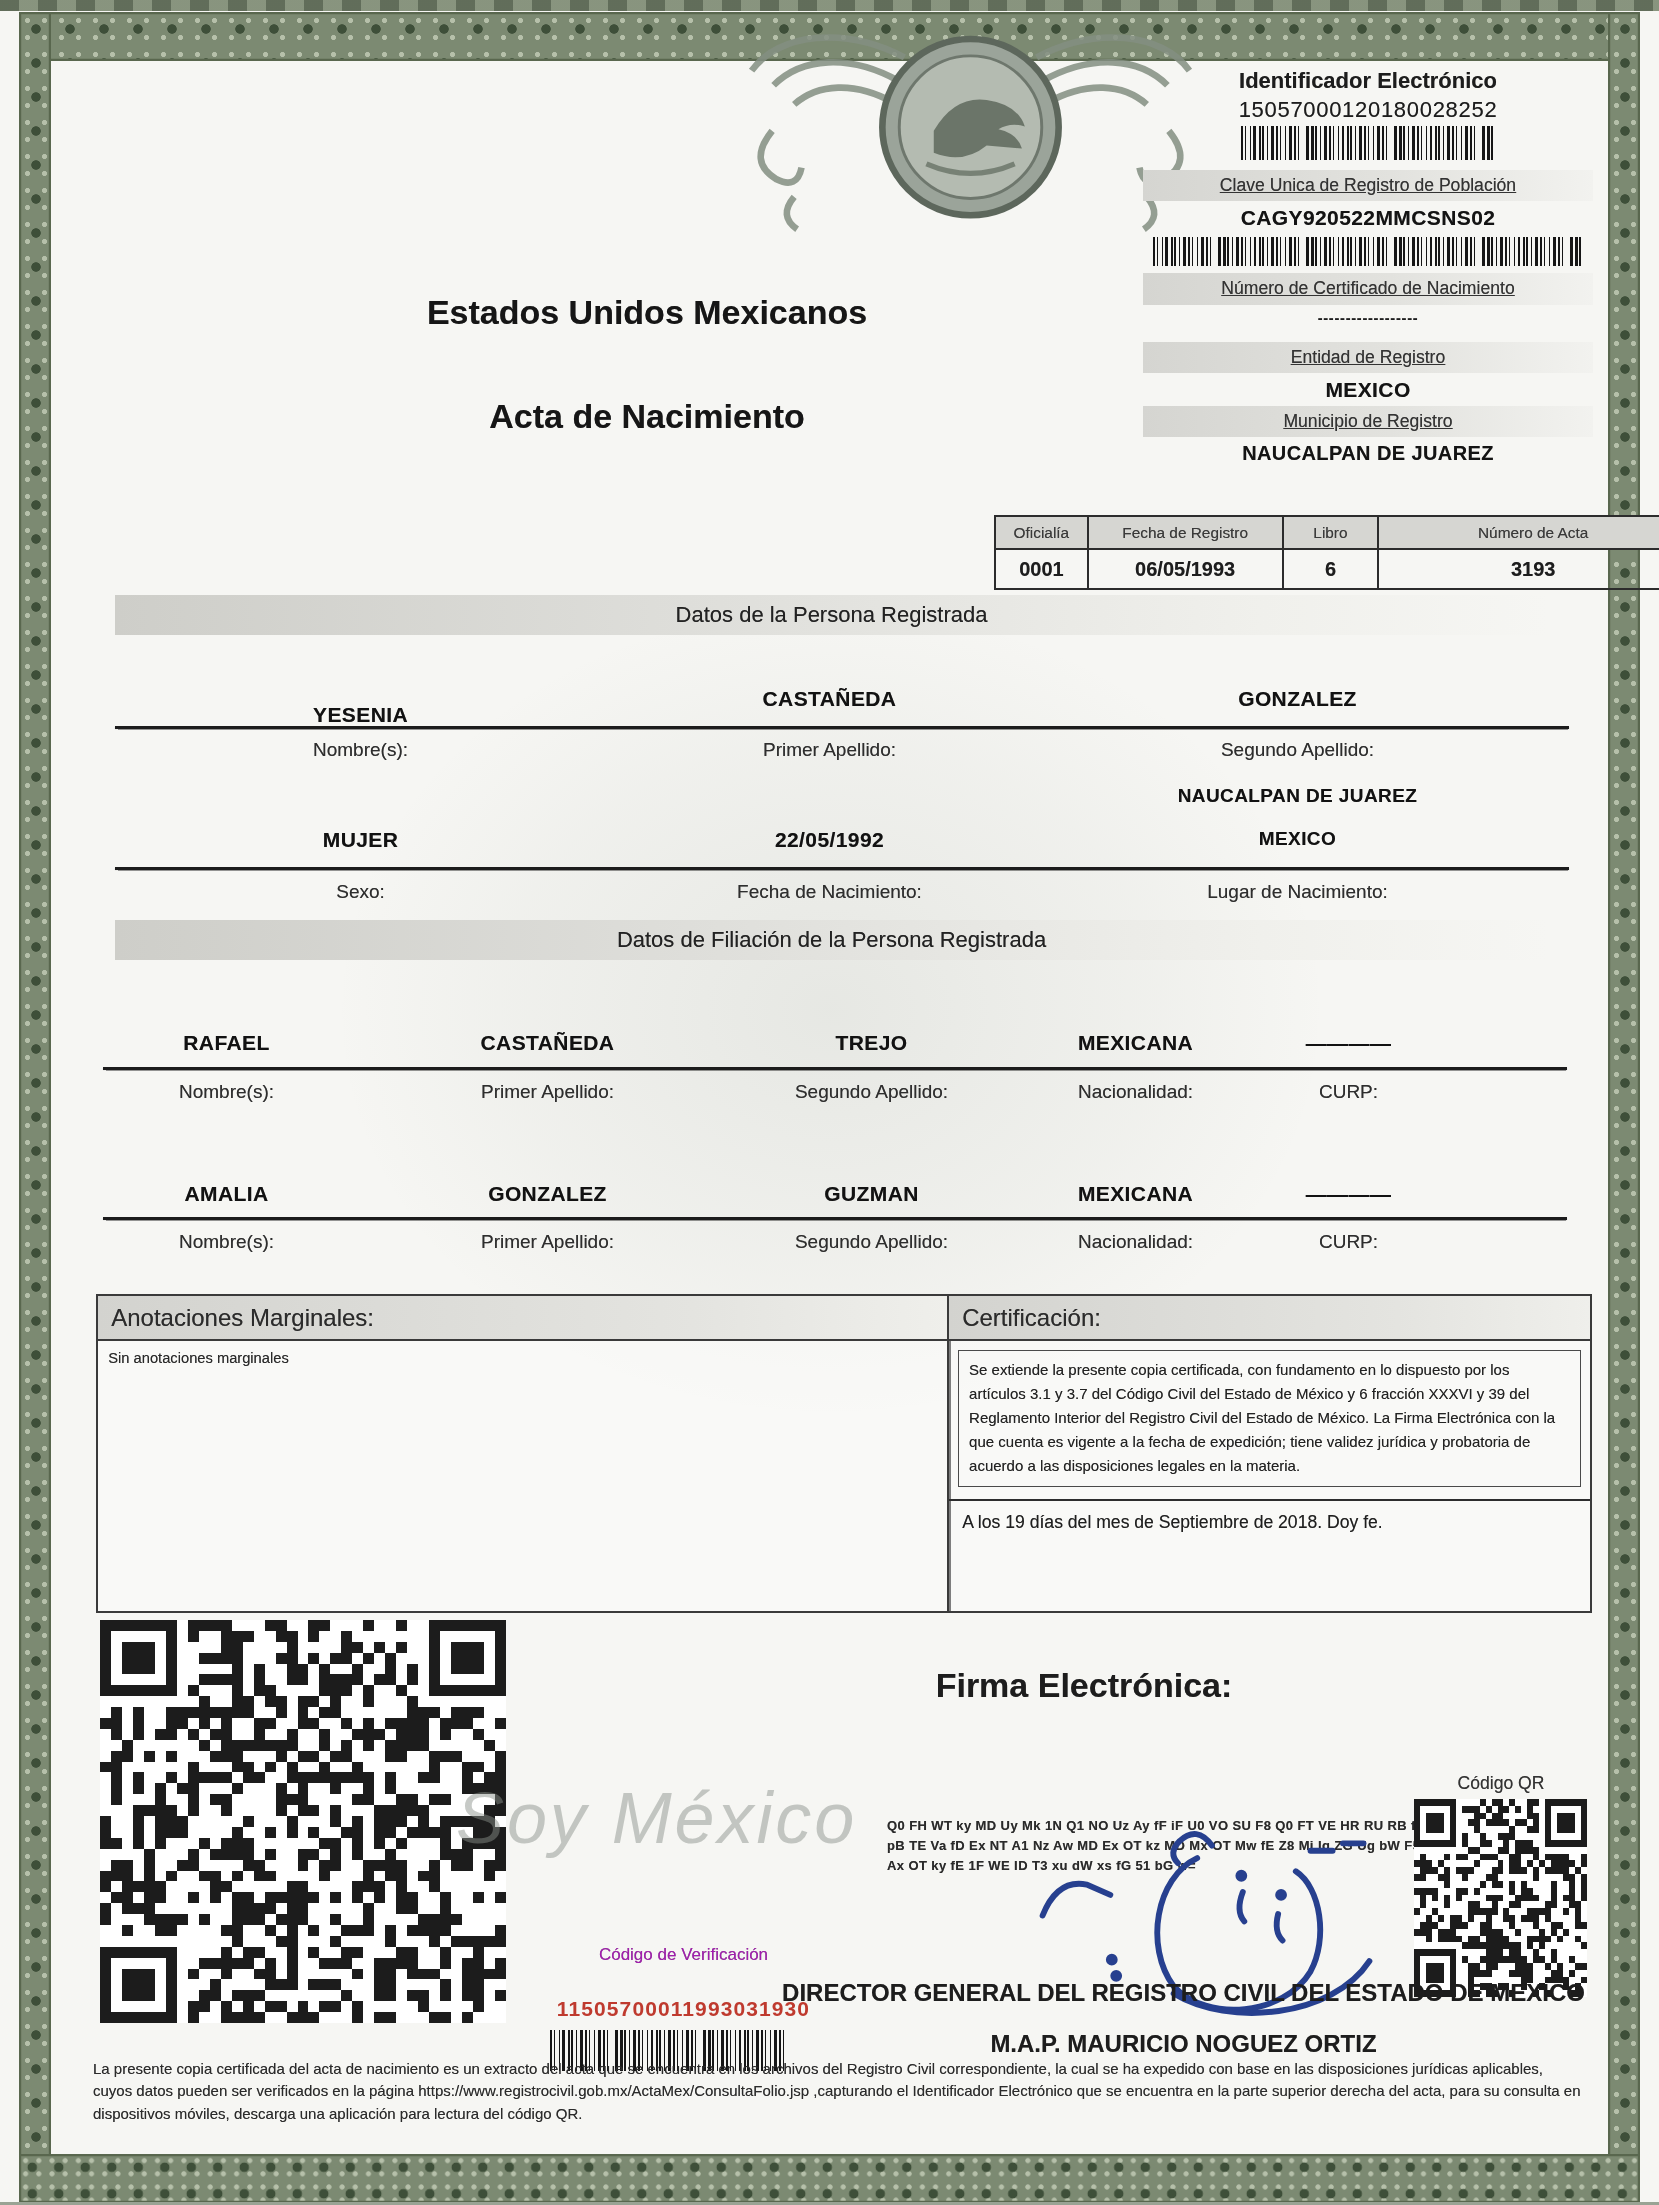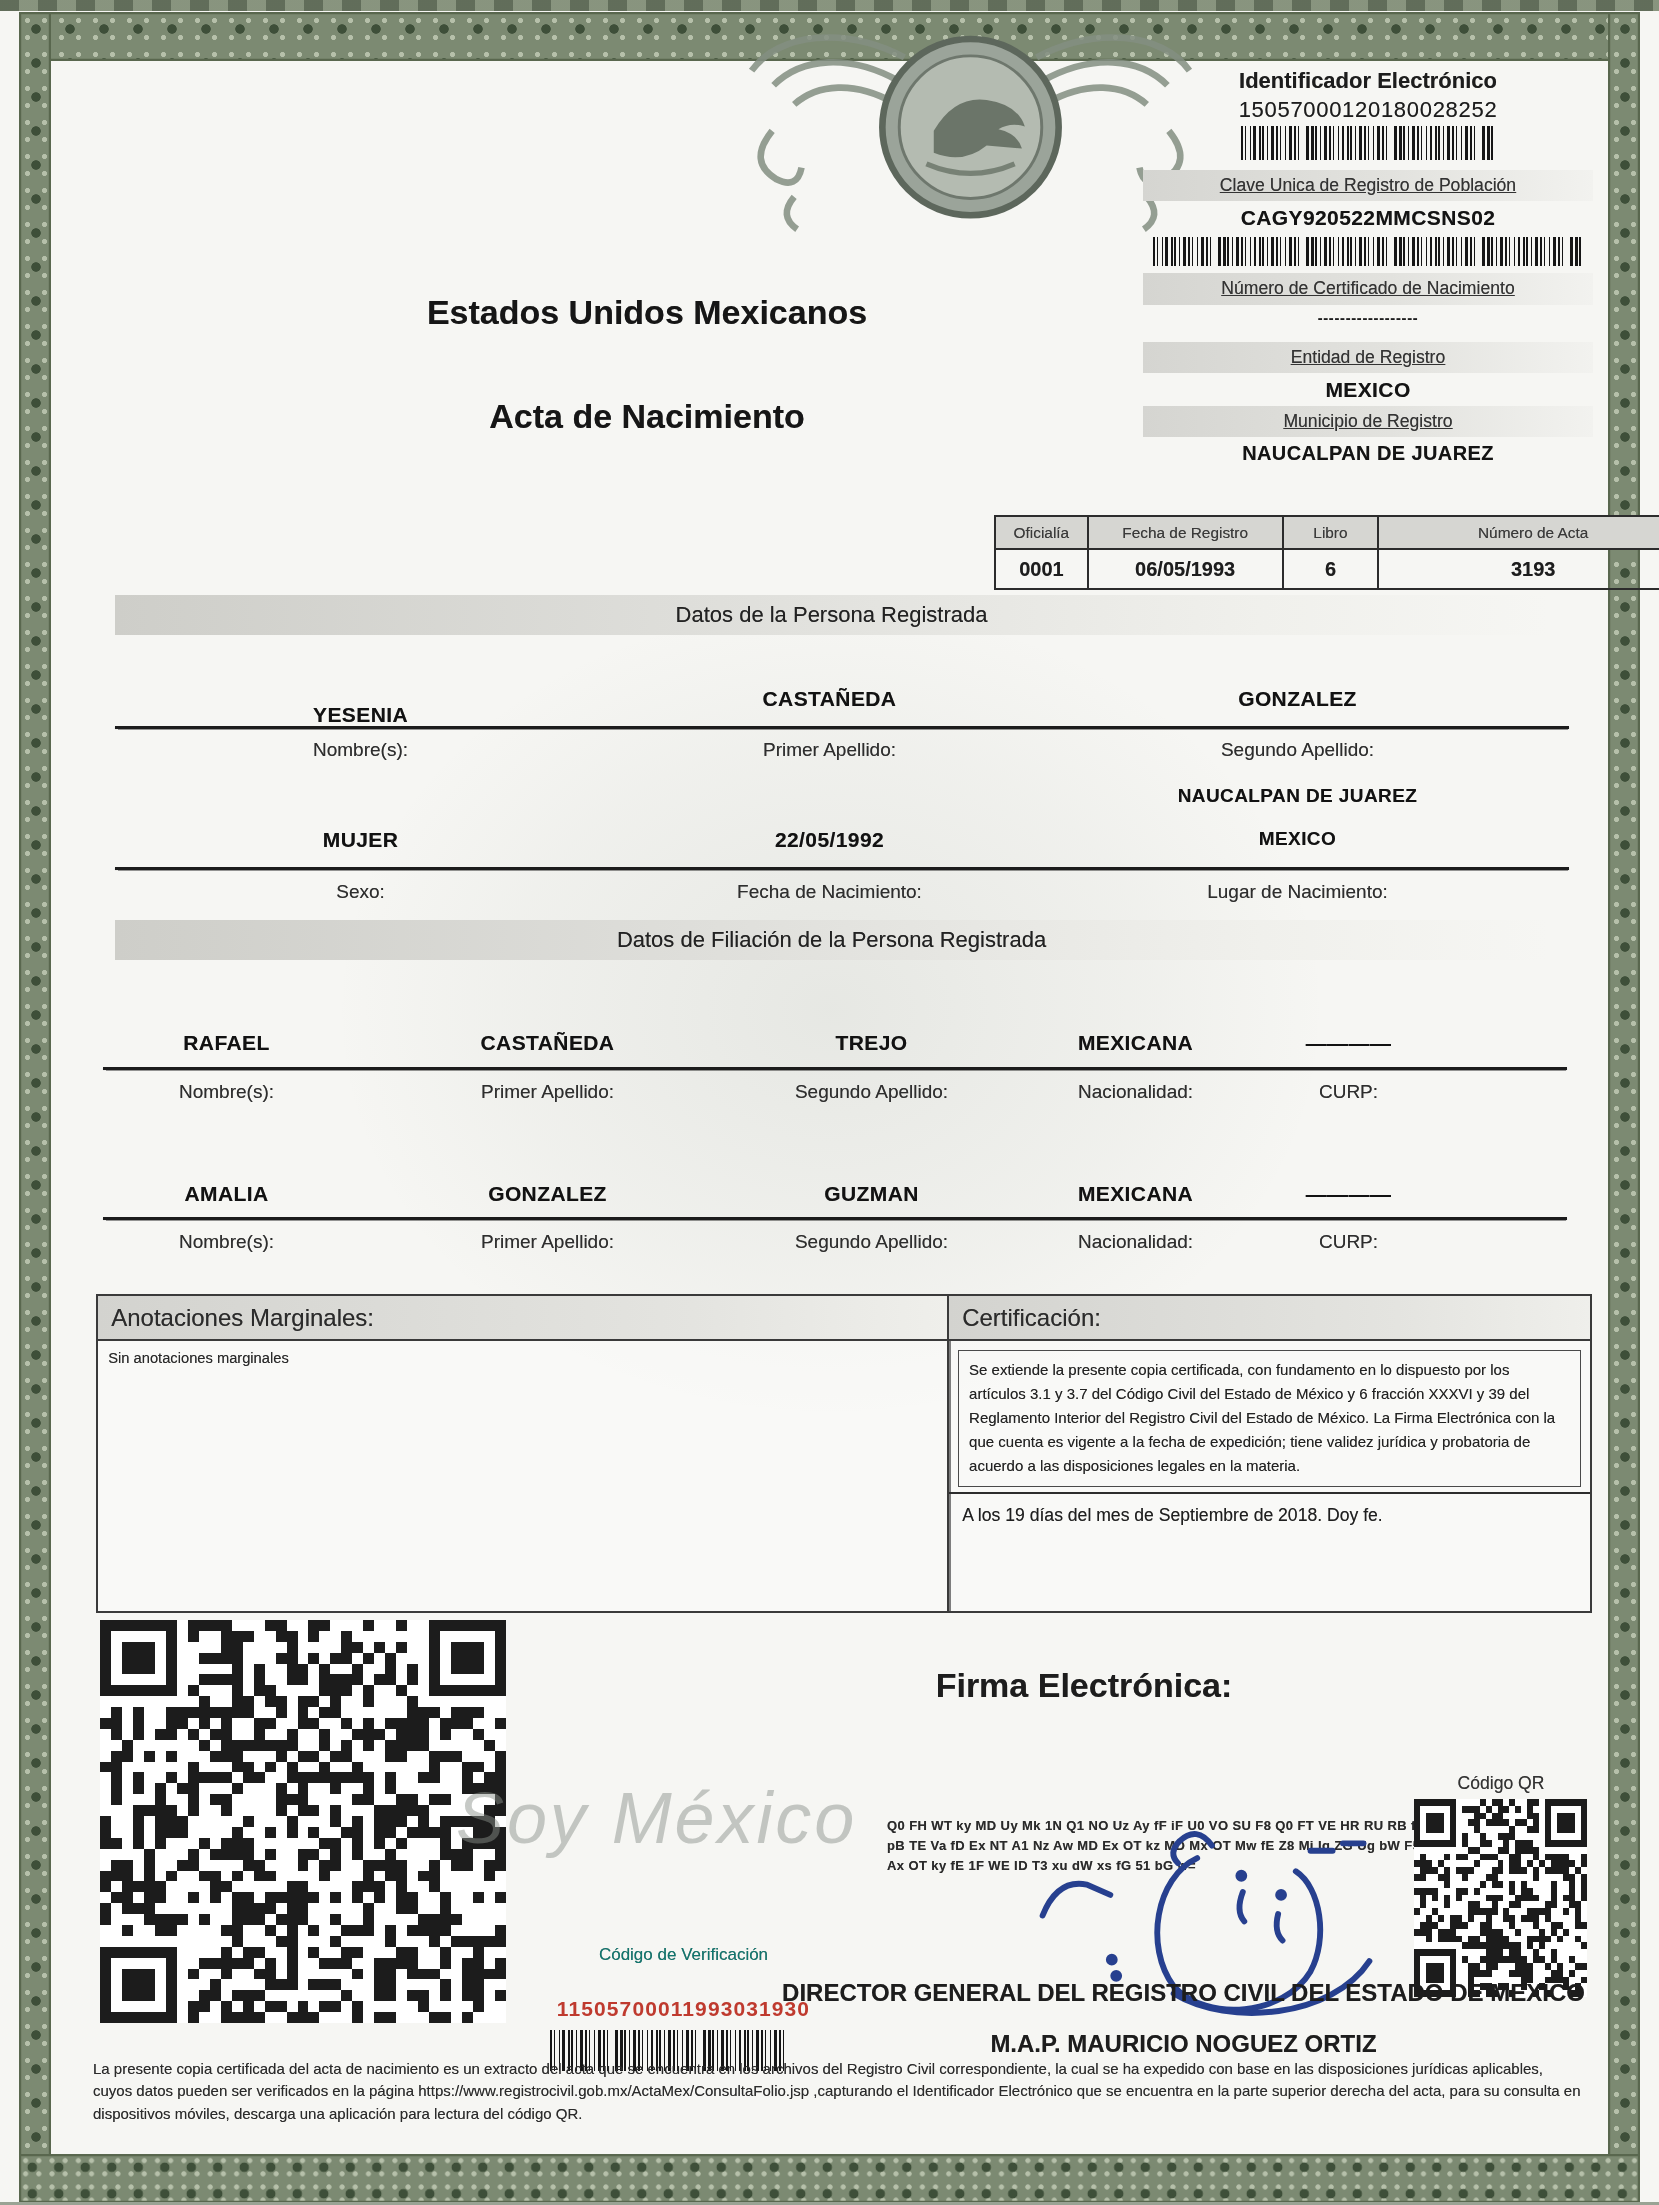--- a/index.html
+++ b/index.html
@@ -51,21 +51,21 @@
   .fieldlab{font-size:19px;color:#2e2e2e;text-align:center;}
   .rule{height:2.9px;background:#1c1c1c;box-shadow:0 0.7px 0.7px rgba(0,0,0,.4);}
 
   
   .box{border:2.2px solid #3a3a3a;background:rgba(255,255,255,.35);}
   .boxhead{height:43px;line-height:43px;font-size:24px;color:#2b2b2b;padding-left:13.2px;
     background:linear-gradient(90deg,#d3d3cf 0%,#e4e4e0 70%,#efefeb 100%);
     border-bottom:2.2px solid #3a3a3a;}
   .cert-body{margin:8.8px 8.8px 0 8.8px;border:1.5px solid #4a4a4a;padding:7.4px 10.3px;
     font-size:15px;line-height:24px;color:#232323;}
-  .cert-date{border-top:2.2px solid #2d2d2d;margin-top:5px;padding:11.8px 13.2px;font-size:17.6px;color:#1f1f1f;}
+  .cert-date{border-top:2.2px solid #2d2d2d;margin-top:12px;padding:11.8px 13.2px;font-size:17.6px;color:#1f1f1f;}
   .anot-content{padding:8.8px 10.3px;font-size:14.7px;color:#2a2a2a;}
 
   .sig-lines{font-size:13px;font-weight:bold;line-height:20px;letter-spacing:0.4px;color:#2a2a2a;}
   .watermark{font-size:72px;font-style:italic;color:rgba(138,145,138,.48);letter-spacing:2.9px;white-space:nowrap;}
   .red-num{font-size:21px;font-weight:bold;color:#bf3a2e;letter-spacing:1.1px;text-shadow:none;}
   .ghost{background:radial-gradient(ellipse at center,rgba(125,135,122,.13) 0%,rgba(125,135,122,.05) 45%,transparent 68%);}
   .qrbox{background:#fff;}
 </style>
 </head>
 <body>
@@ -1119,21 +1119,21 @@
         <rect x="22" y="0" width="1" height="7" fill="#1c1c1c"></rect>
         <rect x="28" y="0" width="1" height="7" fill="#1c1c1c"></rect>
         <rect x="24" y="2" width="3" height="3" fill="#1c1c1c"></rect>
         <rect x="0" y="22" width="7" height="1" fill="#1c1c1c"></rect>
         <rect x="0" y="28" width="7" height="1" fill="#1c1c1c"></rect>
         <rect x="0" y="22" width="1" height="7" fill="#1c1c1c"></rect>
         <rect x="6" y="22" width="1" height="7" fill="#1c1c1c"></rect>
         <rect x="2" y="24" width="3" height="3" fill="#1c1c1c"></rect>
       </svg></div>
 
-  <div class="abs ctr txt" style="left:562px;top:1945px;width:243px;font-size:17px;color:#0f766e;">Código de Verificación</div>
+  <div class="abs ctr txt" style="left:562px;top:1945px;width:243px;font-size:17px;color:#a21caf;">Código de Verificación</div>
   <div class="abs ctr red-num" style="left:529px;top:1997px;width:309px;">11505700011993031930</div>
   <div class="abs barcode" style="left:550px;top:2027px;width:240px;height:41px;"></div>
 
   <div class="abs ctr bold txt" style="left:779px;top:1979px;width:809px;font-size:24px;">DIRECTOR GENERAL DEL REGISTRO CIVIL DEL ESTADO DE MEXICO</div>
   <div class="abs ctr bold txt" style="left:779px;top:2030px;width:809px;font-size:24px;">M.A.P. MAURICIO NOGUEZ ORTIZ</div>
 
   <div class="abs txt" style="left:93px;top:2058px;width:1492px;font-size:15px;line-height:22.4px;color:#2b2b2b;">La presente copia certificada del acta de nacimiento es un extracto del acta que se encuentra en los archivos del Registro Civil correspondiente, la cual se ha expedido con base en las disposiciones jurídicas aplicables, cuyos datos pueden ser verificados en la página https://www.registrocivil.gob.mx/ActaMex/ConsultaFolio.jsp ,capturando el Identificador Electrónico que se encuentra en la parte superior derecha del acta, para su consulta en dispositivos móviles, descarga una aplicación para lectura del código QR.</div>
 
 </div>
 

